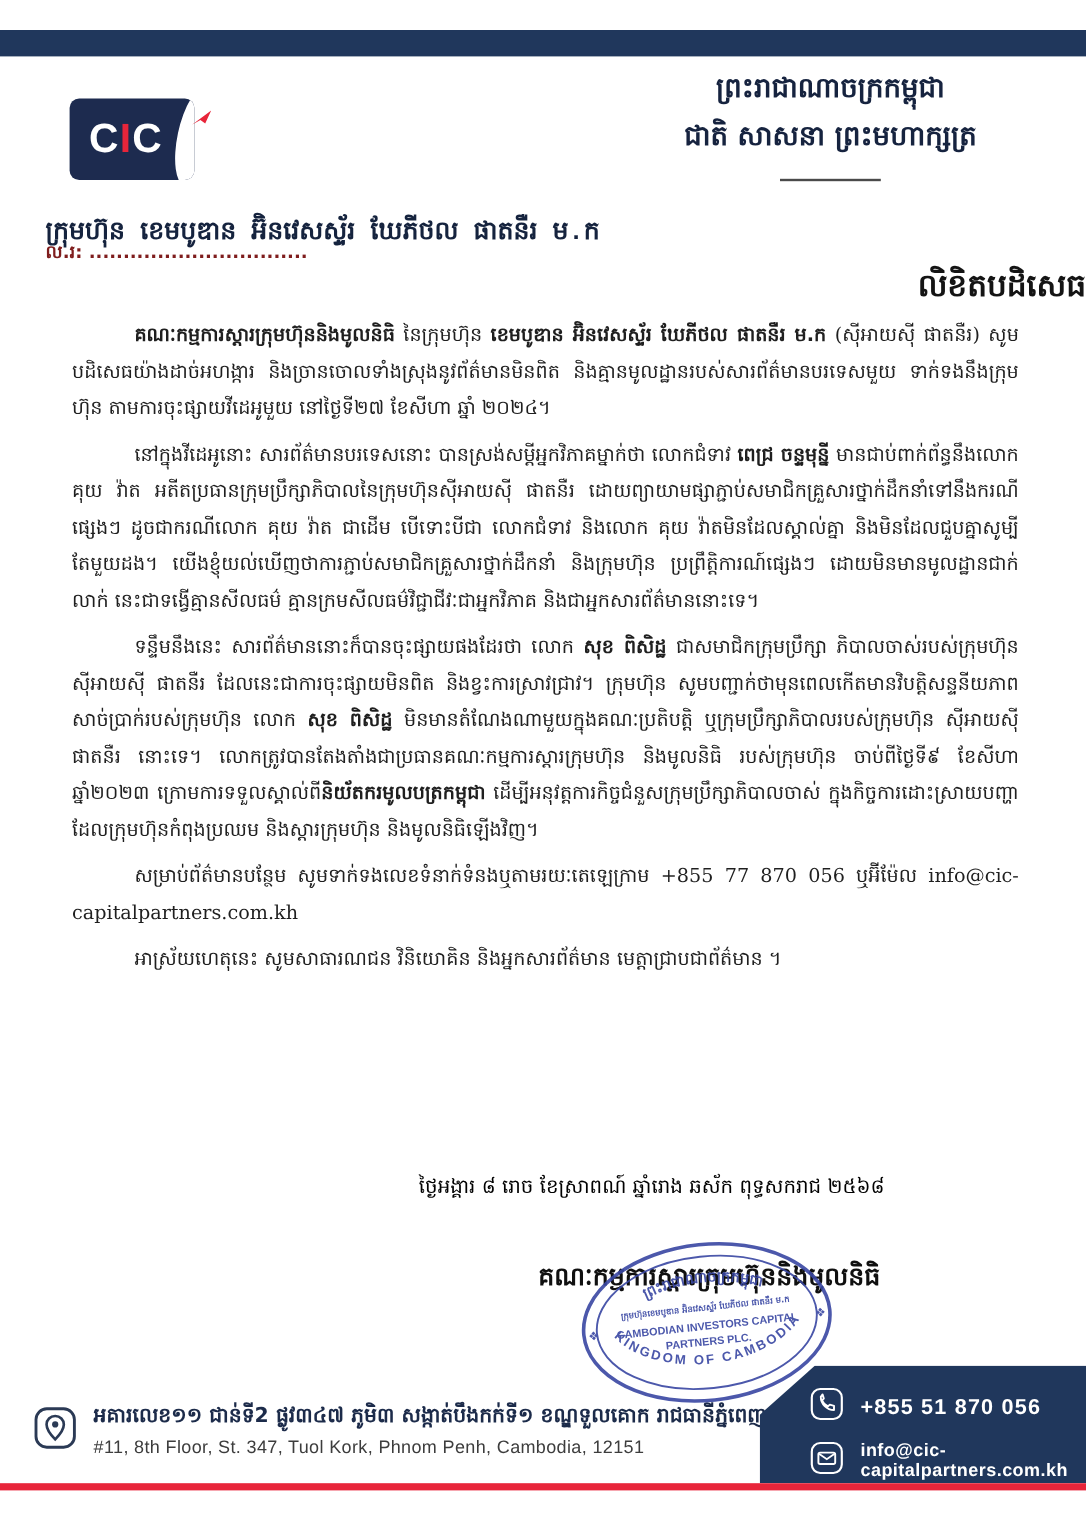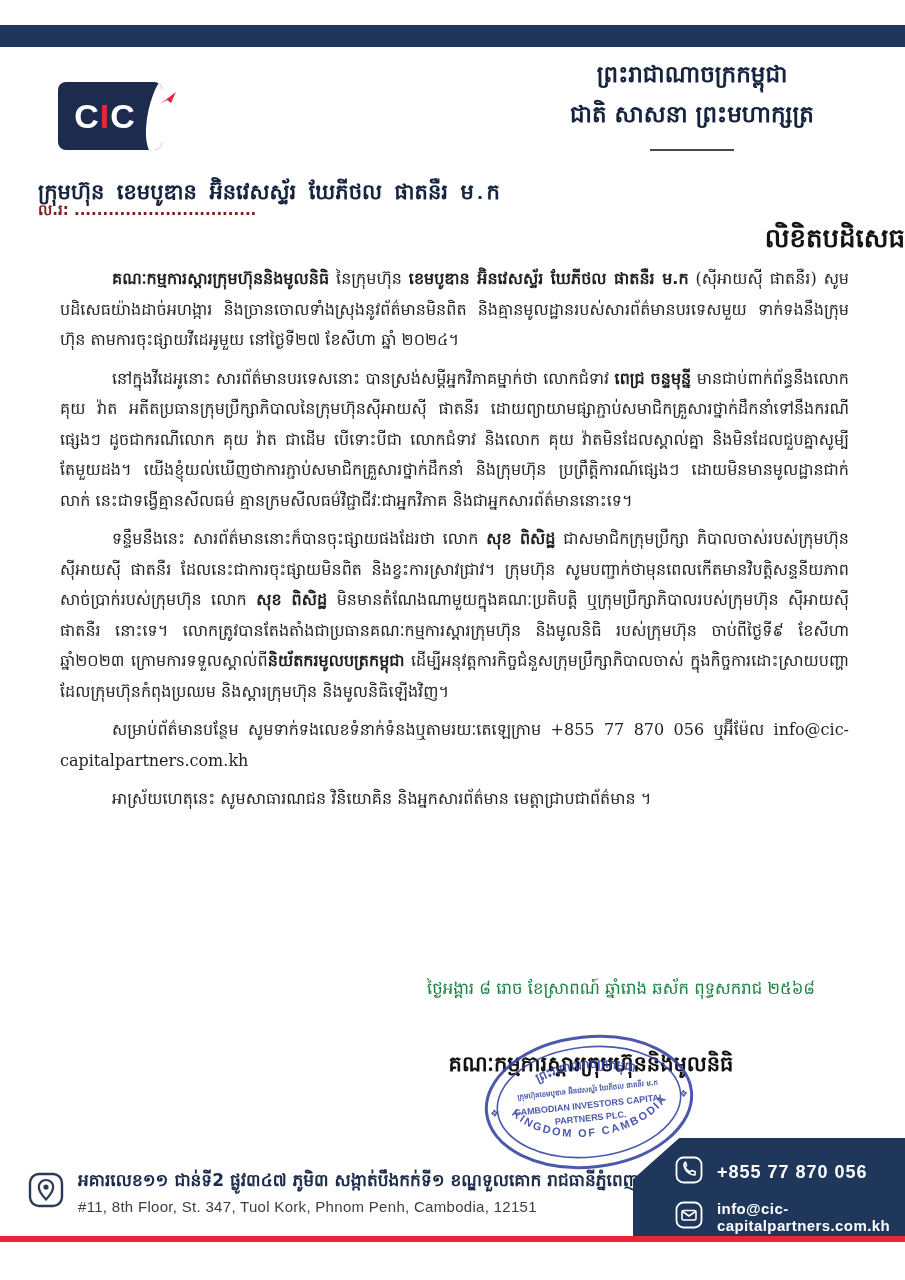--- a/index.html
+++ b/index.html
@@ -53,22 +53,22 @@
     font-family:"DejaVu Sans",sans-serif;font-weight:bold;font-size:26px;color:#141414;
   }
   .letter-body{
     position:absolute;left:60px;right:56px;top:264px;
     font-size:16px;line-height:30.5px;text-align:justify;
   }
   .letter-body p{margin:0 0 8px;text-indent:52px;}
   .letter-body .b{font-weight:bold;font-family:"DejaVu Sans",sans-serif;}
   
   .date-block{
-    position:absolute;right:24px;top:972px;width:520px;text-align:center;
-    font-size:16.5px;line-height:34px;color:#15803d;
+    position:absolute;right:36px;top:972px;width:520px;text-align:left;
+    font-size:16.5px;line-height:34px;color:#000000;
   }
   .signature-line{
     position:absolute;left:366px;top:1050px;width:450px;text-align:center;
     font-family:"DejaVu Sans",sans-serif;font-weight:bold;font-size:21px;color:#101010;z-index:1;
   }
   .stamp{position:absolute;left:478px;top:1028px;width:222px;height:148px;z-index:2;
     transform:rotate(-6deg);opacity:.9;pointer-events:none;}
   
   .footer-address{position:absolute;left:28px;top:1168px;display:flex;align-items:flex-start;}
   .addr-icon{flex:0 0 auto;margin-top:4px;}
@@ -175,21 +175,21 @@
   </div>
 
   <div class="footer-panel">
     <div class="panel-row first">
       <span class="panel-icon">
         <svg width="28" height="28" viewBox="0 0 28 28">
           <rect x="1.5" y="1.5" width="25" height="25" rx="7" fill="none" stroke="#ffffff" stroke-width="1.8"></rect>
           <path d="M9 8 C9 14 14 19 20 19 L20 15.5 L16.5 14.5 L15 16 C12.7 15 11 13.3 10 11 L11.5 9.5 L10.5 6 Z" fill="none" stroke="#ffffff" stroke-width="1.6" stroke-linejoin="round"></path>
         </svg>
       </span>
-      <span class="panel-phone">+855 77 870 056</span>
+      <span class="panel-phone">+855 51 870 056</span>
     </div>
     <div class="panel-row second">
       <span class="panel-icon">
         <svg width="28" height="28" viewBox="0 0 28 28">
           <rect x="1.5" y="1.5" width="25" height="25" rx="7" fill="none" stroke="#ffffff" stroke-width="1.8"></rect>
           <rect x="7" y="9.5" width="14" height="9.5" rx="1.5" fill="none" stroke="#ffffff" stroke-width="1.6"></rect>
           <path d="M7.5 10.5 L14 15 L20.5 10.5" fill="none" stroke="#ffffff" stroke-width="1.6"></path>
         </svg>
       </span>
       <span class="panel-email">info@cic-capitalpartners.com.kh</span>

